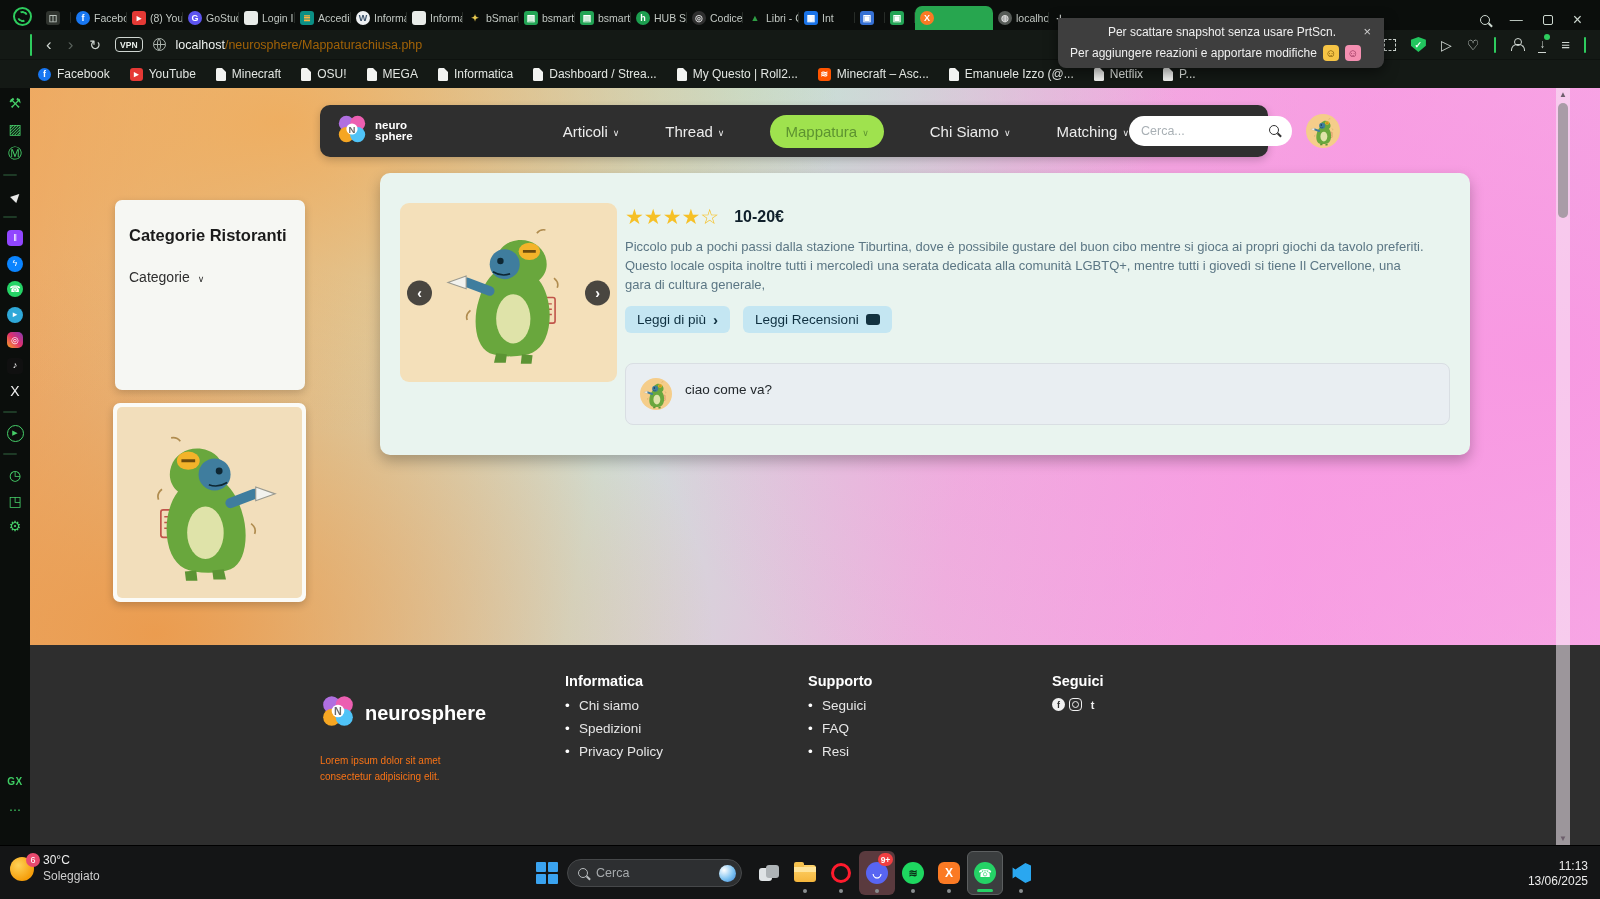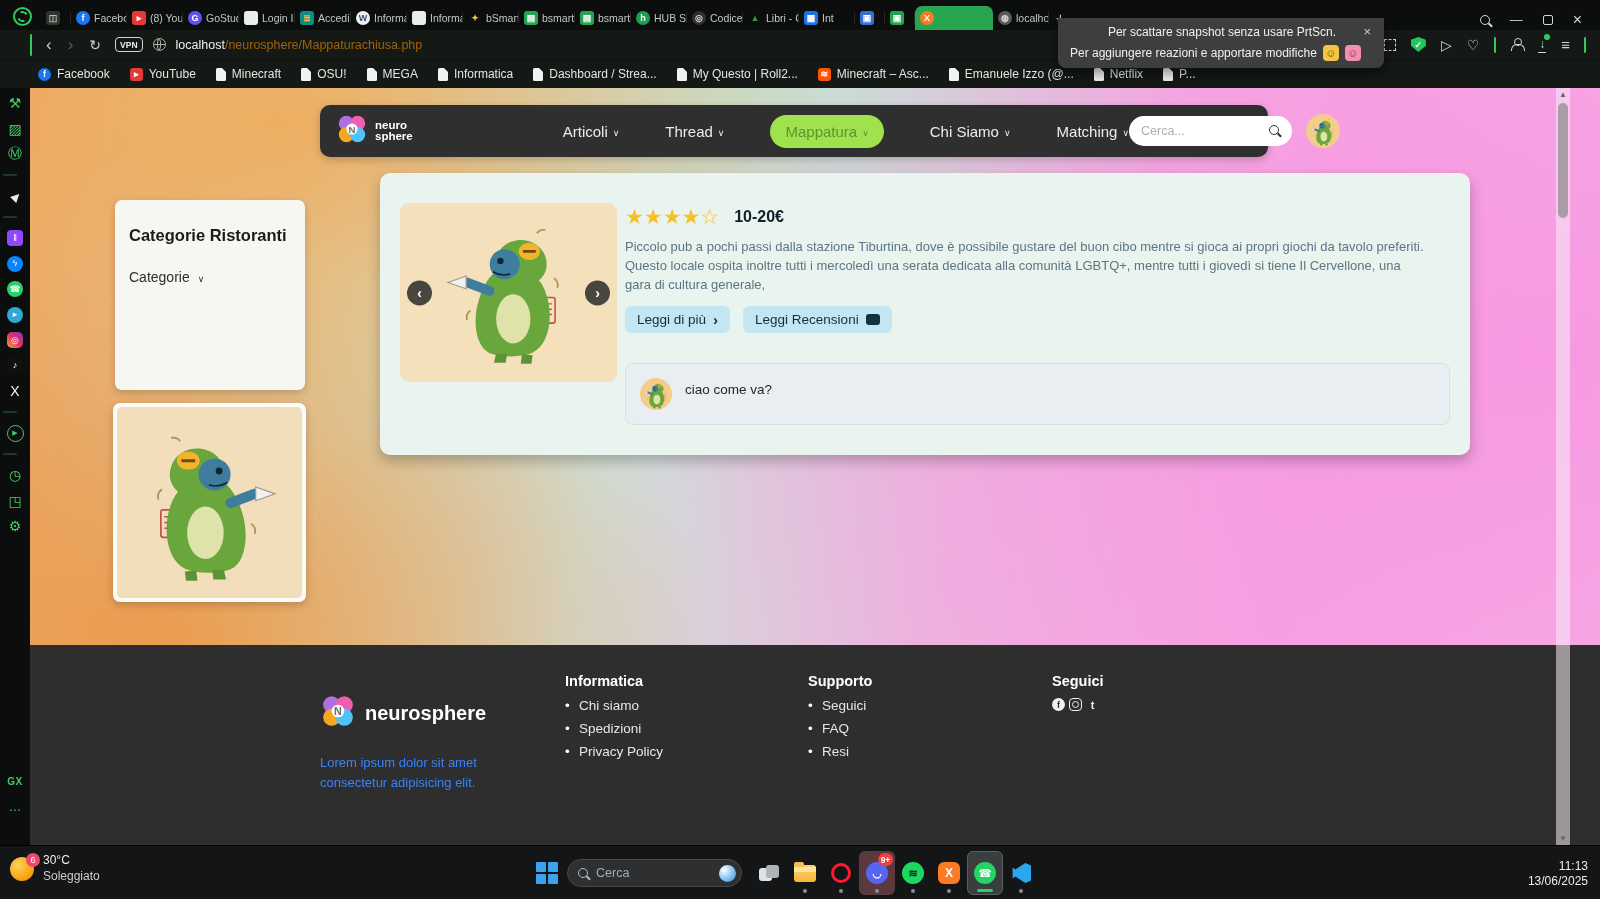--- a/index.html
+++ b/index.html
@@ -136,21 +136,21 @@
 
 #pg-scroll{position:absolute;left:1526px;top:0;width:14px;height:757px;background:rgba(248,236,246,.55)}
 #pg-thumb{position:absolute;left:2px;top:15px;width:10px;height:115px;background:#a99ca7;border-radius:5px}
 .scr-arrow{position:absolute;left:0;width:14px;text-align:center;color:#6d5f6c;font-size:8px}
 .scr-arrow.up{top:2px}.scr-arrow.down{bottom:2px}
 
 
 #footer{position:absolute;left:0;top:557px;width:1570px;height:200px;background:#2e2e2e;color:#eee}
 #f-brand{position:absolute;left:290px;top:48px;display:flex;align-items:center;gap:9px}
 #f-brand-name{font-size:20px;font-weight:bold;color:#fff}
-#f-tagline{position:absolute;left:290px;top:108px;width:170px;font-size:13px;line-height:1.55;color:#3b82f6}
+#f-tagline{position:absolute;left:290px;top:108px;width:170px;font-size:10px;line-height:1.55;color:#f97316}
 .f-col{position:absolute;top:28px}
 .f-col h4{font-size:14.5px;font-weight:bold;color:#fff;margin-bottom:9px}
 .f-col ul{list-style:none}
 .f-col li{font-size:13.5px;color:#e6e6e6;margin-bottom:8px;position:relative;padding-left:14px}
 .f-col li::before{content:"•";position:absolute;left:0;color:#fff}
 #f-col-1{left:535px}#f-col-2{left:778px}#f-col-social{left:1022px}
 #f-social-icons{display:flex;gap:4px;margin-top:3px}
 .soc{width:13px;height:13px;display:grid;place-items:center}
 .soc-fb{background:#f0f0f0;color:#2e2e2e;border-radius:50%;font-size:9px;font-weight:bold}
 .soc-ig{border:1.5px solid #f0f0f0;border-radius:4px;position:relative}

